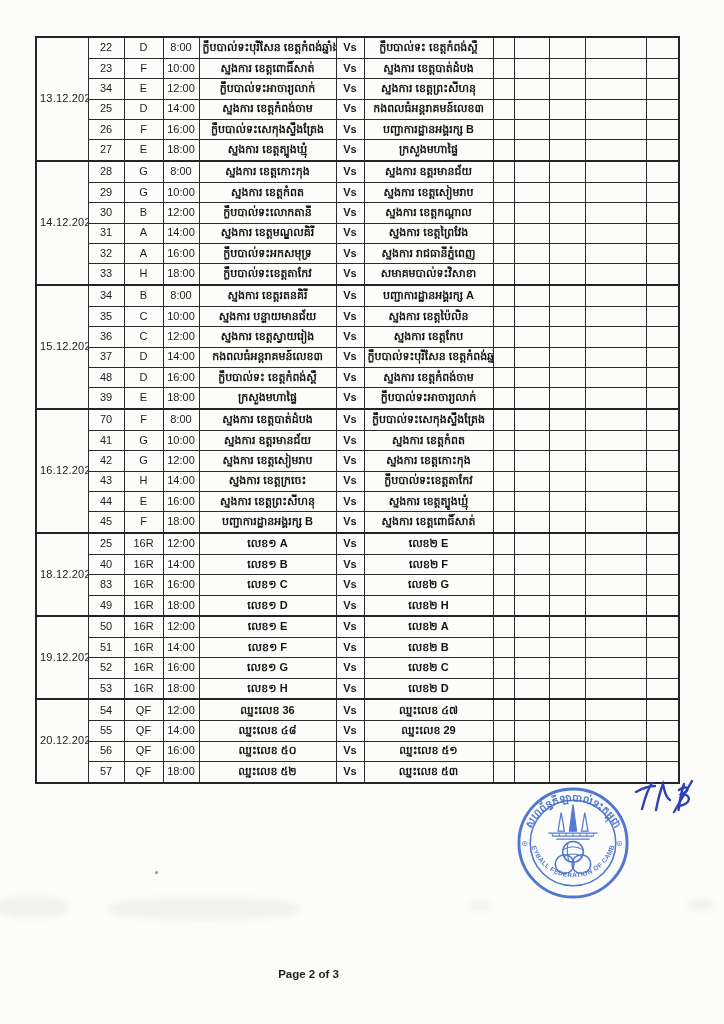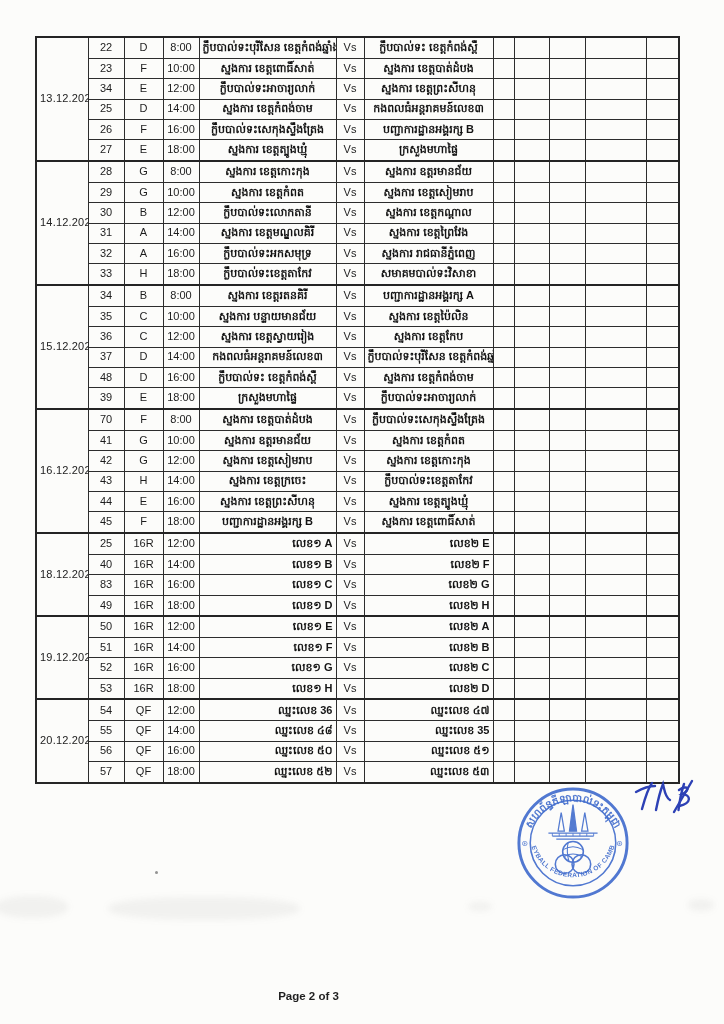--- a/index.html
+++ b/index.html
@@ -22,25 +22,25 @@
     padding:0 3px; overflow:hidden; white-space:nowrap;
     vertical-align:middle; text-align:center;
   }
   tr.group-start td { border-top:2.2px solid #242424; }
   td.date-cell { font-size:10.5px; letter-spacing:.2px; color:#222; }
   td.num-cell, td.time-cell { font-size:11px; }
   td.group-cell { font-size:11px; }
   td.team-cell {
     text-align:left; font-weight:700; font-size:11px; color:#141414;
   }
-  td.team-cell.center { text-align:right; }
-  td.vs-cell { font-weight:400; font-size:10.5px; }
+  td.team-cell.center { text-align:center; }
+  td.vs-cell { font-weight:700; font-size:10.5px; }
   td.empty-cell { background:transparent; }
   .footer {
-    position:absolute; left:0; top:990px; width:617px;
+    position:absolute; left:0; top:968px; width:617px;
     text-align:center; font-size:11.5px; font-weight:700; color:#1f1f1f;
   }
   .stamp {
     position:absolute; left:514px; top:784px; width:118px; height:118px;
     opacity:.9;
   }
   .signature { position:absolute; left:632px; top:778px; width:66px; height:40px; }
   .smudge { position:absolute; background:rgba(95,95,95,.07); border-radius:45%; filter:blur(3px); }
   .smudge.s1 { left:-4px;  top:896px; width:72px;  height:22px; }
   .smudge.s2 { left:108px; top:897px; width:192px; height:23px; }
@@ -505,21 +505,21 @@
           <td class="empty-cell"></td>
           <td class="empty-cell"></td>
           <td class="empty-cell"></td>
         </tr>
         <tr>
           <td class="num-cell">55</td>
           <td class="group-cell">QF</td>
           <td class="time-cell">14:00</td>
           <td class="team-cell team1 center">ឈ្នះលេខ ៤៨</td>
           <td class="vs-cell">Vs</td>
-          <td class="team-cell team2 center">ឈ្នះលេខ 35</td>
+          <td class="team-cell team2 center">ឈ្នះលេខ 29</td>
           <td class="empty-cell"></td>
           <td class="empty-cell"></td>
           <td class="empty-cell"></td>
           <td class="empty-cell"></td>
           <td class="empty-cell"></td>
         </tr>
         <tr>
           <td class="num-cell">56</td>
           <td class="group-cell">QF</td>
           <td class="time-cell">16:00</td>

